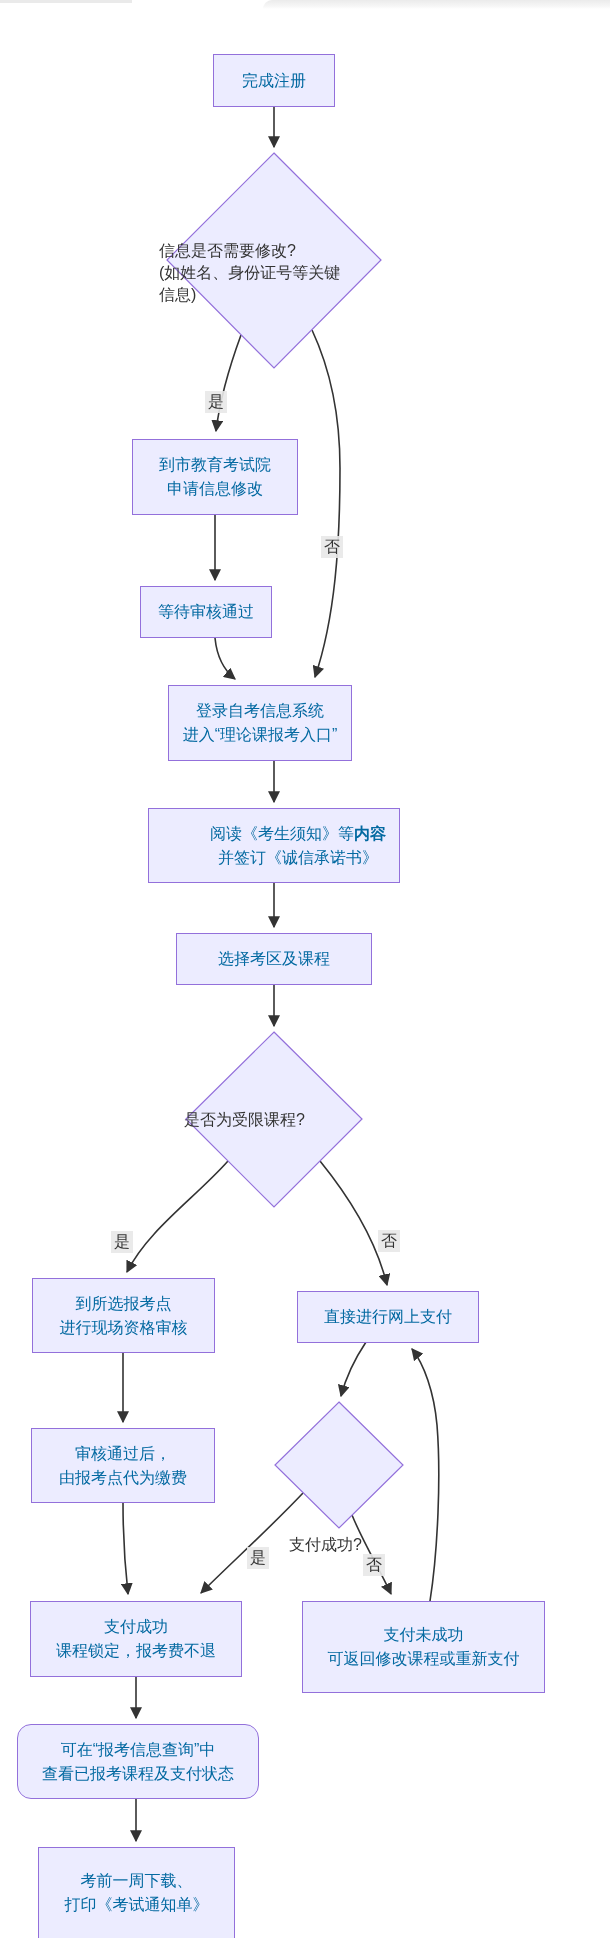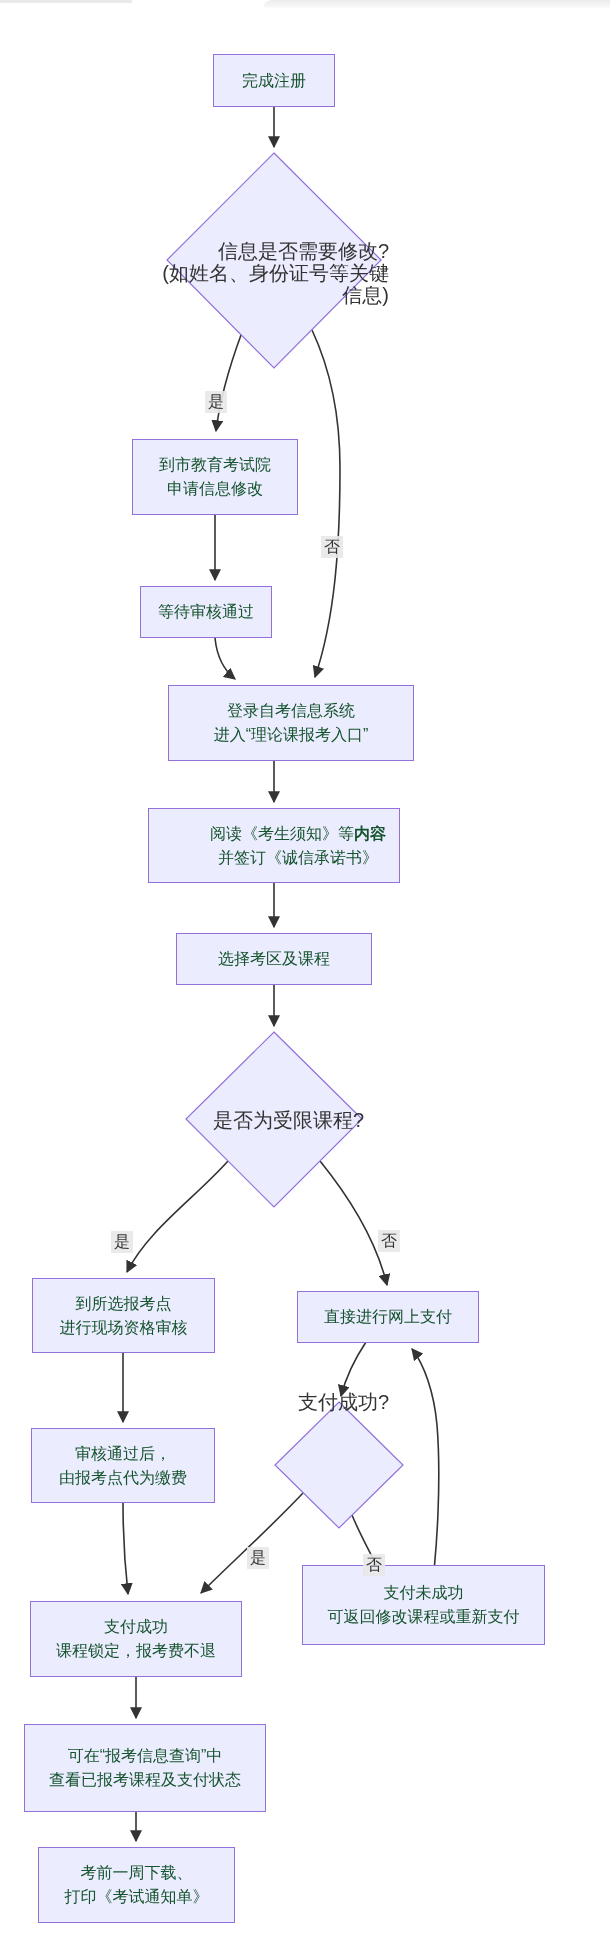--- a/index.html
+++ b/index.html
@@ -24,35 +24,35 @@
     background: linear-gradient(180deg, #ebebeb 0%, #f7f7f7 70%, #ffffff 100%);
     border-top-left-radius: 10px;
   }
 
   svg.edges { position: absolute; left: 0; top: 0; width: 610px; height: 1938px; }
 
   .node {
     position: absolute;
     background: #ECECFF;
     border: 1px solid #9370DB;
-    color: #14532d;
+    color: #0369a1;
     display: flex;
     flex-direction: column;
     align-items: center;
     justify-content: center;
     text-align: center;
     font-size: 16px;
     line-height: 24px;
   }
 
   .diamond-label {
     position: absolute;
     color: #333333;
-    text-align: right;
-    font-size: 20px;
+    text-align: left;
+    font-size: 16px;
     line-height: 22px;
   }
 
   .edge-label {
     position: absolute;
     transform: translate(-50%, -50%);
     background: rgba(232,232,232,0.9);
     color: #333333;
     font-size: 16px;
     line-height: 18px;
@@ -107,21 +107,21 @@
 
   <div class="node" style="left:132px; top:439px; width:166px; height:76px;">
     <div>到市教育考试院</div>
     <div>申请信息修改</div>
   </div>
 
   <div class="node" style="left:140px; top:586px; width:132px; height:52px;">
     <div>等待审核通过</div>
   </div>
 
-  <div class="node" style="left:168px; top:685px; width:246px; height:76px;">
+  <div class="node" style="left:168px; top:685px; width:184px; height:76px;">
     <div>登录自考信息系统</div>
     <div>进入“理论课报考入口”</div>
   </div>
 
   <div class="node" style="left:148px; top:808px; width:252px; height:75px;padding-left:48px;">
     <div><span>阅读《考生须知》等</span><b>内容</b></div>
     <div>并签订《诚信承诺书》</div>
   </div>
 
   <div class="node" style="left:176px; top:933px; width:196px; height:52px;">
@@ -140,46 +140,46 @@
   <div class="node" style="left:31px; top:1428px; width:184px; height:75px;">
     <div>审核通过后，</div>
     <div>由报考点代为缴费</div>
   </div>
 
   <div class="node" style="left:30px; top:1601px; width:212px; height:76px;">
     <div>支付成功</div>
     <div>课程锁定，报考费不退</div>
   </div>
 
-  <div class="node" style="left:302px; top:1565px; width:243px; height:80px;">
+  <div class="node" style="left:302px; top:1601px; width:243px; height:92px;">
     <div>支付未成功</div>
     <div>可返回修改课程或重新支付</div>
   </div>
 
-  <div class="node" style="left:24px; top:1724px; width:242px; height:88px;">
+  <div class="node" style="left:17px; top:1724px; width:242px; height:75px;border-radius:14px;">
     <div>可在“报考信息查询”中</div>
     <div>查看已报考课程及支付状态</div>
   </div>
 
-  <div class="node" style="left:38px; top:1847px; width:197px; height:76px;">
+  <div class="node" style="left:38px; top:1847px; width:197px; height:92px;">
     <div>考前一周下载、</div>
     <div>打印《考试通知单》</div>
   </div>
 
   <div class="diamond-label" style="left:159px; top:240px; width:230px;">
     <div>信息是否需要修改?</div>
     <div>(如姓名、身份证号等关键</div>
     <div>信息)</div>
   </div>
 
   <div class="diamond-label" style="left:184px; top:1109px; width:180px;">
     <div>是否为受限课程?</div>
   </div>
 
-  <div class="diamond-label" style="left:289px; top:1391px; width:100px;">
+  <div class="diamond-label" style="left:289px; top:1534px; width:100px;">
     <div>支付成功?</div>
   </div>
 
   <div class="edge-label" style="left:216px; top:402px;">是</div>
   <div class="edge-label" style="left:332px; top:547px;">否</div>
   <div class="edge-label" style="left:122px; top:1242px;">是</div>
   <div class="edge-label" style="left:389px; top:1241px;">否</div>
   <div class="edge-label" style="left:258px; top:1558px;">是</div>
   <div class="edge-label" style="left:374px; top:1565px;">否</div>
 

